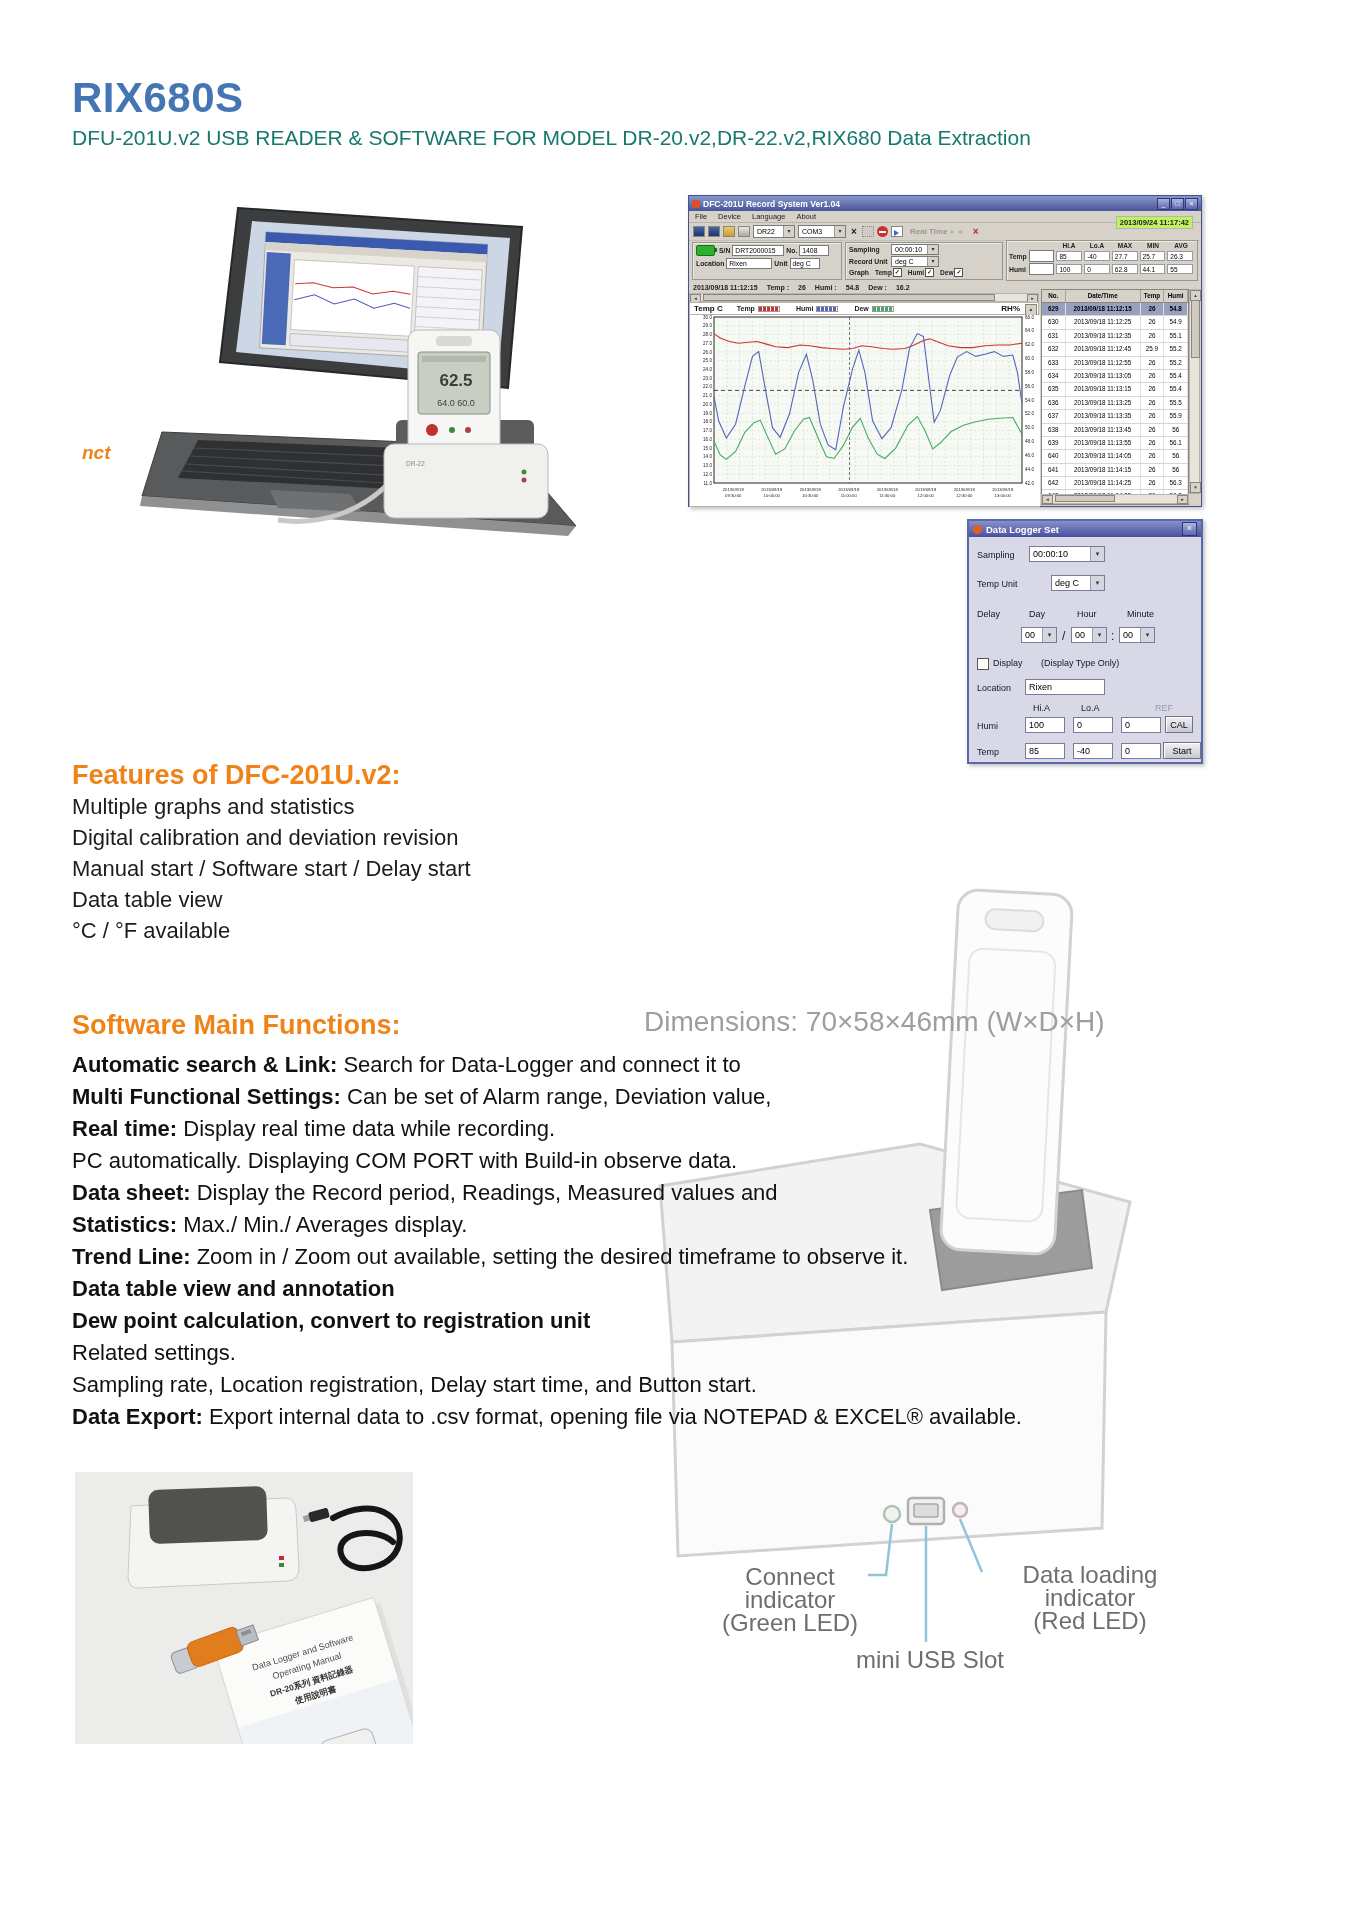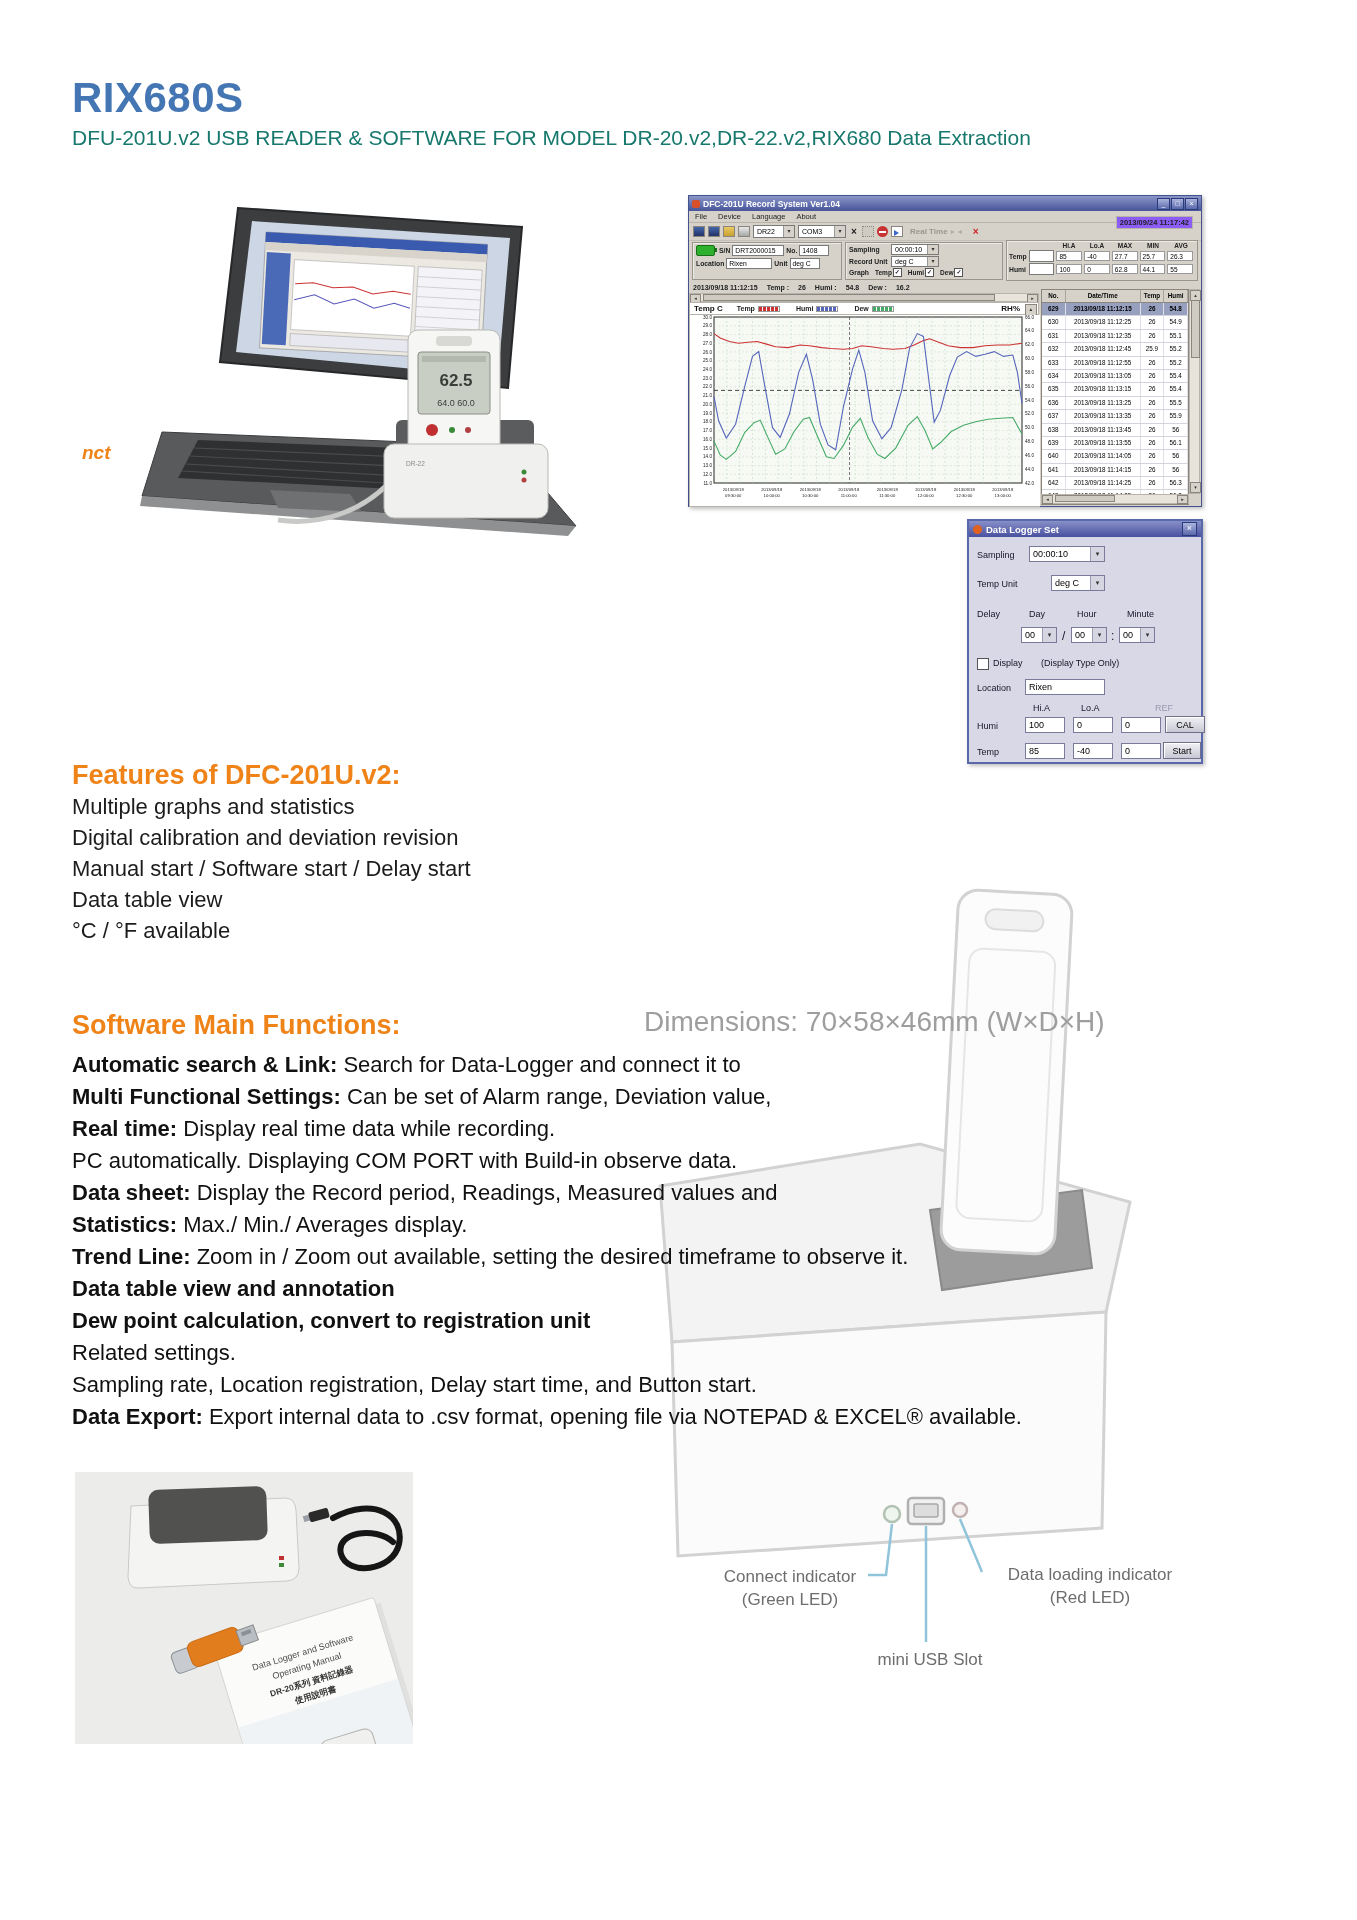--- a/index.html
+++ b/index.html
@@ -36,21 +36,21 @@
   .ico-page{background:#fff;position:relative;}
   .ico-page::after{content:"";position:absolute;left:2px;top:3px;border-left:5px solid #3a6ac8;border-top:3px solid transparent;border-bottom:3px solid transparent;}
   .combo{height:13px;background:#fff;border:1px solid #7a7a7a;font-size:7px;display:flex;align-items:center;
         padding-left:3px;box-sizing:border-box;}
   .combo .arr{margin-left:auto;width:10px;height:11px;background:#d6d2ca;border-left:1px solid #999;
         font-size:6px;text-align:center;line-height:10px;color:#333;}
   .realtime{color:#9a968e;font-size:8px;font-weight:bold;margin-left:4px;}
   .grayarr{color:#b0aca4;font-size:8px;}
   .redx{color:#c22;font-weight:bold;font-size:10px;margin-left:8px;}
   #win-datetime{position:absolute;right:8px;top:20px;font-size:7.5px;font-weight:bold;color:#222;
-        background:#8b5cf6;border:1px solid #b8b4ac;padding:1px 3px;}
+        background:#bef264;border:1px solid #b8b4ac;padding:1px 3px;}
 
   .group{position:absolute;border:1px solid #9a968e;box-shadow:inset 1px 1px 0 #eceae4;background:#d6d2ca;box-sizing:border-box;}
   #grp-dev{left:3px;top:46px;width:150px;height:38px;padding:2px 3px;}
   #grp-samp{left:156px;top:46px;width:158px;height:38px;padding:1px 3px;}
   #grp-stat{left:317px;top:44px;width:192px;height:41px;padding:1px 2px;}
   .frow{display:flex;align-items:center;gap:2px;margin-bottom:2px;}
   .flbl{font-size:6.8px;font-weight:bold;color:#222;white-space:nowrap;}
   .tbx{background:#fff;border:1px solid #7a7a7a;font-size:6.8px;height:11px;display:flex;align-items:center;
        padding:0 2px;box-sizing:border-box;}
   .battery{width:17px;height:9px;background:#2db02d;border:1px solid #1a701a;border-radius:2px;position:relative;margin-right:2px;}
@@ -117,21 +117,21 @@
   .orange-h{font-size:27px;font-weight:bold;color:#ef8318;margin:0;}
   #features{position:absolute;left:72px;top:760px;z-index:3;}
   .feat-line{font-size:22px;color:#1c1c1c;line-height:31px;}
   #dimensions{position:absolute;left:644px;top:1006px;font-size:28px;color:#9e9e9e;z-index:3;}
   #functions{position:absolute;left:72px;top:1010px;width:1110px;z-index:3;}
   #functions-list{margin-top:8px;}
   .fn-line{font-size:22px;color:#111;line-height:32px;}
   .fn-line b{font-weight:bold;}
 
   
-  .callout{position:absolute;color:#6e6e6e;font-size:17px;text-align:center;line-height:23px;z-index:3;}
+  .callout{position:absolute;color:#6e6e6e;font-size:24px;text-align:center;line-height:23px;z-index:3;}
 
   svg{display:block;}
 </style>
 </head>
 <body>
 
 <div id="page">
 
   <div id="doc-title">RIX680S</div>
   <div id="doc-subtitle">DFU-201U.v2 USB READER &amp; SOFTWARE FOR MODEL DR-20.v2,DR-22.v2,RIX680 Data Extraction</div>
@@ -580,21 +580,21 @@
     <span class="dr" style="left:72px;top:137px;">(Display Type Only)</span>
     <span class="dr" style="left:8px;top:162px;">Location</span>
     <span class="dtbx" style="left:56px;top:158px;width:80px;">Rixen</span>
     <span class="dr" style="left:64px;top:182px;">Hi.A</span>
     <span class="dr" style="left:112px;top:182px;">Lo.A</span>
     <span class="dr gray" style="left:160px;top:182px;margin-left:26px;">REF</span>
     <span class="dr" style="left:8px;top:200px;">Humi</span>
     <span class="dtbx" style="left:56px;top:196px;width:40px;">100</span>
     <span class="dtbx" style="left:104px;top:196px;width:40px;">0</span>
     <span class="dtbx" style="left:152px;top:196px;width:40px;">0</span>
-    <span class="dbtn" style="left:196px;top:195px;width:40px;">CAL</span>
+    <span class="dbtn" style="left:196px;top:195px;width:28px;">CAL</span>
     <span class="dr" style="left:8px;top:226px;">Temp</span>
     <span class="dtbx" style="left:56px;top:222px;width:40px;">85</span>
     <span class="dtbx" style="left:104px;top:222px;width:40px;">-40</span>
     <span class="dtbx" style="left:152px;top:222px;width:40px;">0</span>
     <span class="dbtn" style="left:194px;top:221px;width:38px;">Start</span>
   </div>
 
   <div id="features">
     <div class="orange-h">Features of DFC-201U.v2:</div>
     <div id="features-list">

